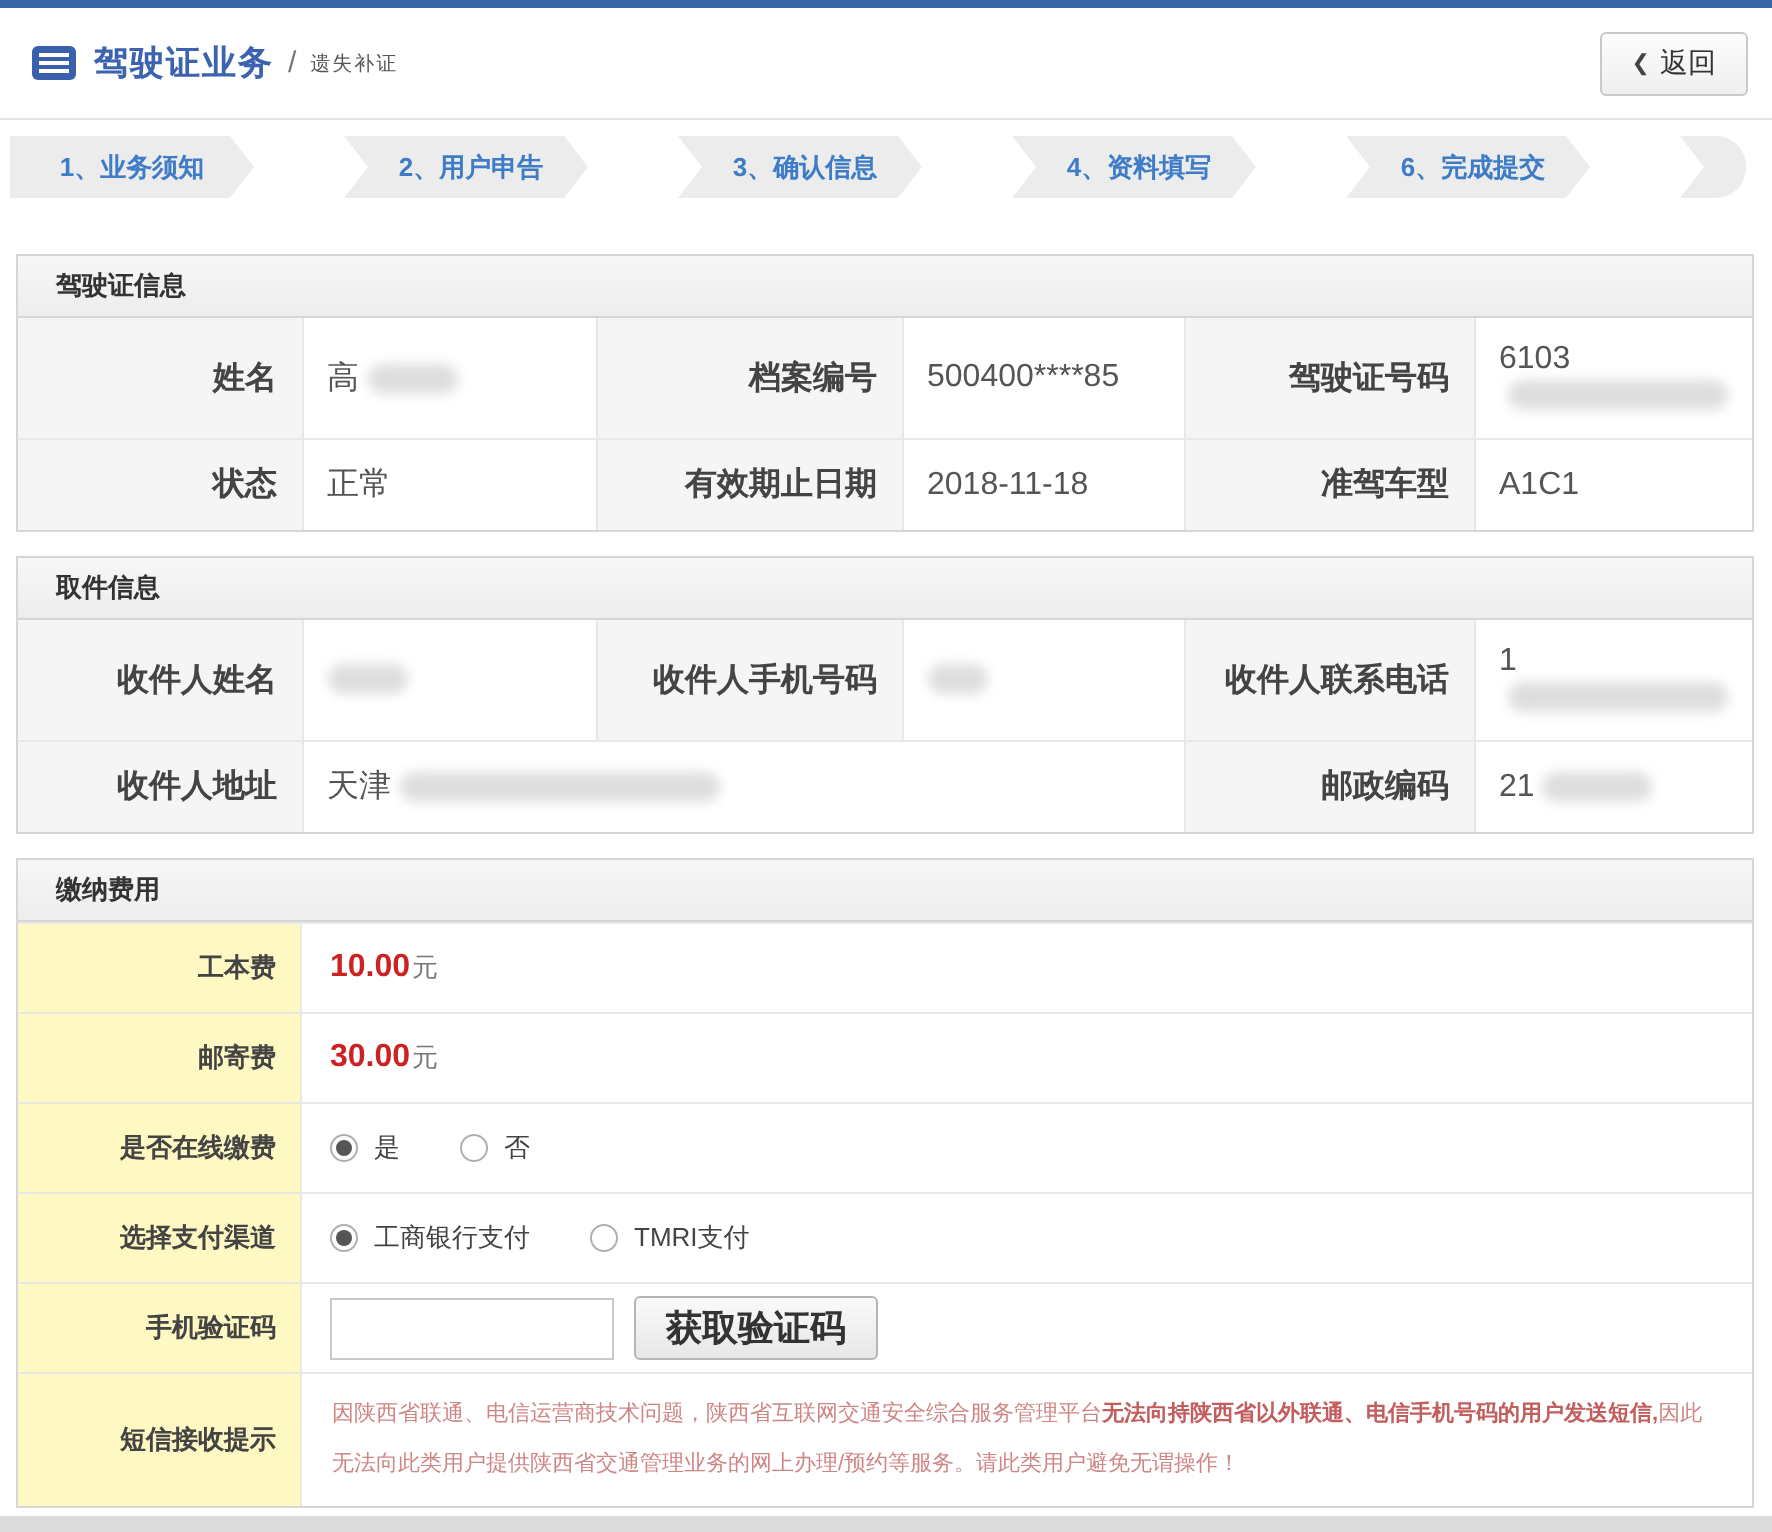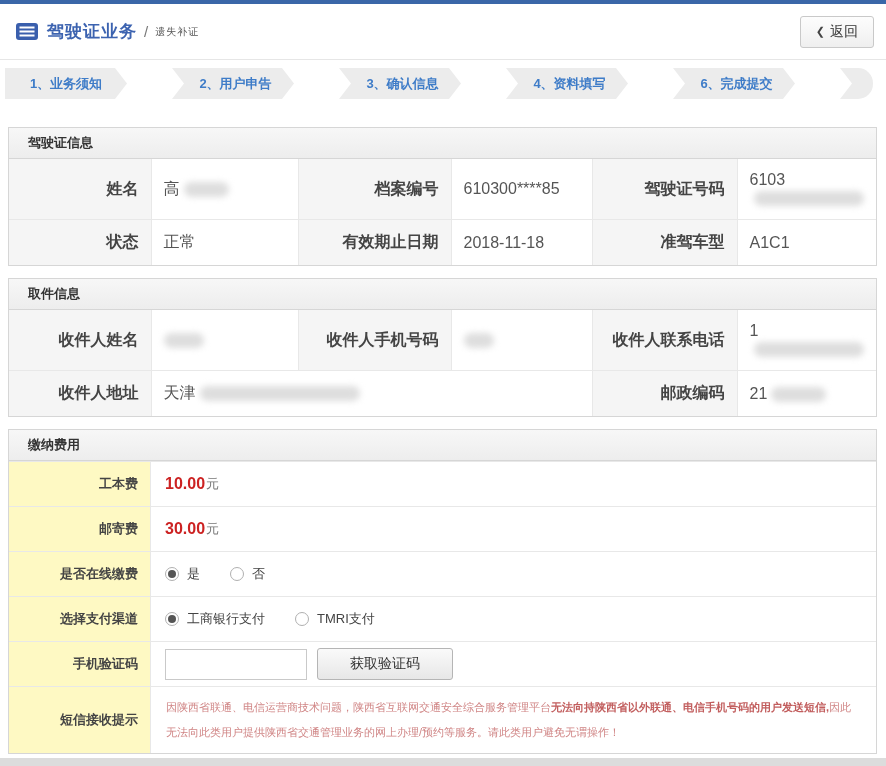--- a/index.html
+++ b/index.html
@@ -88,23 +88,23 @@
   .rdot.selected::after {
     content: ""; position: absolute; left: 2px; top: 2px; right: 2px; bottom: 2px;
     border-radius: 50%; background: #555;
   }
 
   .code-input {
     width: 142px; height: 31px; border: 1px solid #c9c9c9; padding: 0 7px;
     font-family: inherit; font-size: 13px; color: #333;
   }
   .code-btn {
-    margin-left: 10px; padding: 0 32px; height: 32px;
+    margin-left: 10px; padding: 0 15px; height: 32px;
     background: linear-gradient(#fafafa, #e7e7e7); border: 1px solid #b5b5b5;
-    border-radius: 3px; font-weight: normal; color: #333; font-size: 14px;
+    border-radius: 3px; font-weight: bold; color: #333; font-size: 18px;
     font-family: inherit; cursor: pointer;
   }
 
   .notice-content { padding: 8px 15px; line-height: 25px; color: #d08585; font-size: 11px; }
   .notice-bold { font-weight: bold; color: #c25e5e; }
   .prow.notice .pcontent { display: block; padding: 0; }
 
   
   .footer-actions { display: flex; justify-content: flex-end; gap: 11px; padding: 34px 62px 0 0; }
   .bottom-edge { position: absolute; left: 0; right: 0; bottom: 0; height: 8px; background: #dcdcdc; }
@@ -151,21 +151,21 @@
           <col style="width:153px">
           <col style="width:141px">
           <col style="width:145px">
           <col>
         </colgroup>
       <tbody>
           <tr>
         <td class="lbl">姓名</td>
         <td class="val"><span>高</span><span class="blur w45"></span></td>
         <td class="lbl">档案编号</td>
-        <td class="val"><span>610300****85</span></td>
+        <td class="val"><span>500400****85</span></td>
         <td class="lbl">驾驶证号码</td>
         <td class="val"><span>6103</span><span class="blur w110"></span></td>
       </tr>
       <tr>
         <td class="lbl">状态</td>
         <td class="val"><span>正常</span></td>
         <td class="lbl">有效期止日期</td>
         <td class="val"><span>2018-11-18</span></td>
         <td class="lbl">准驾车型</td>
         <td class="val"><span>A1C1</span></td>

